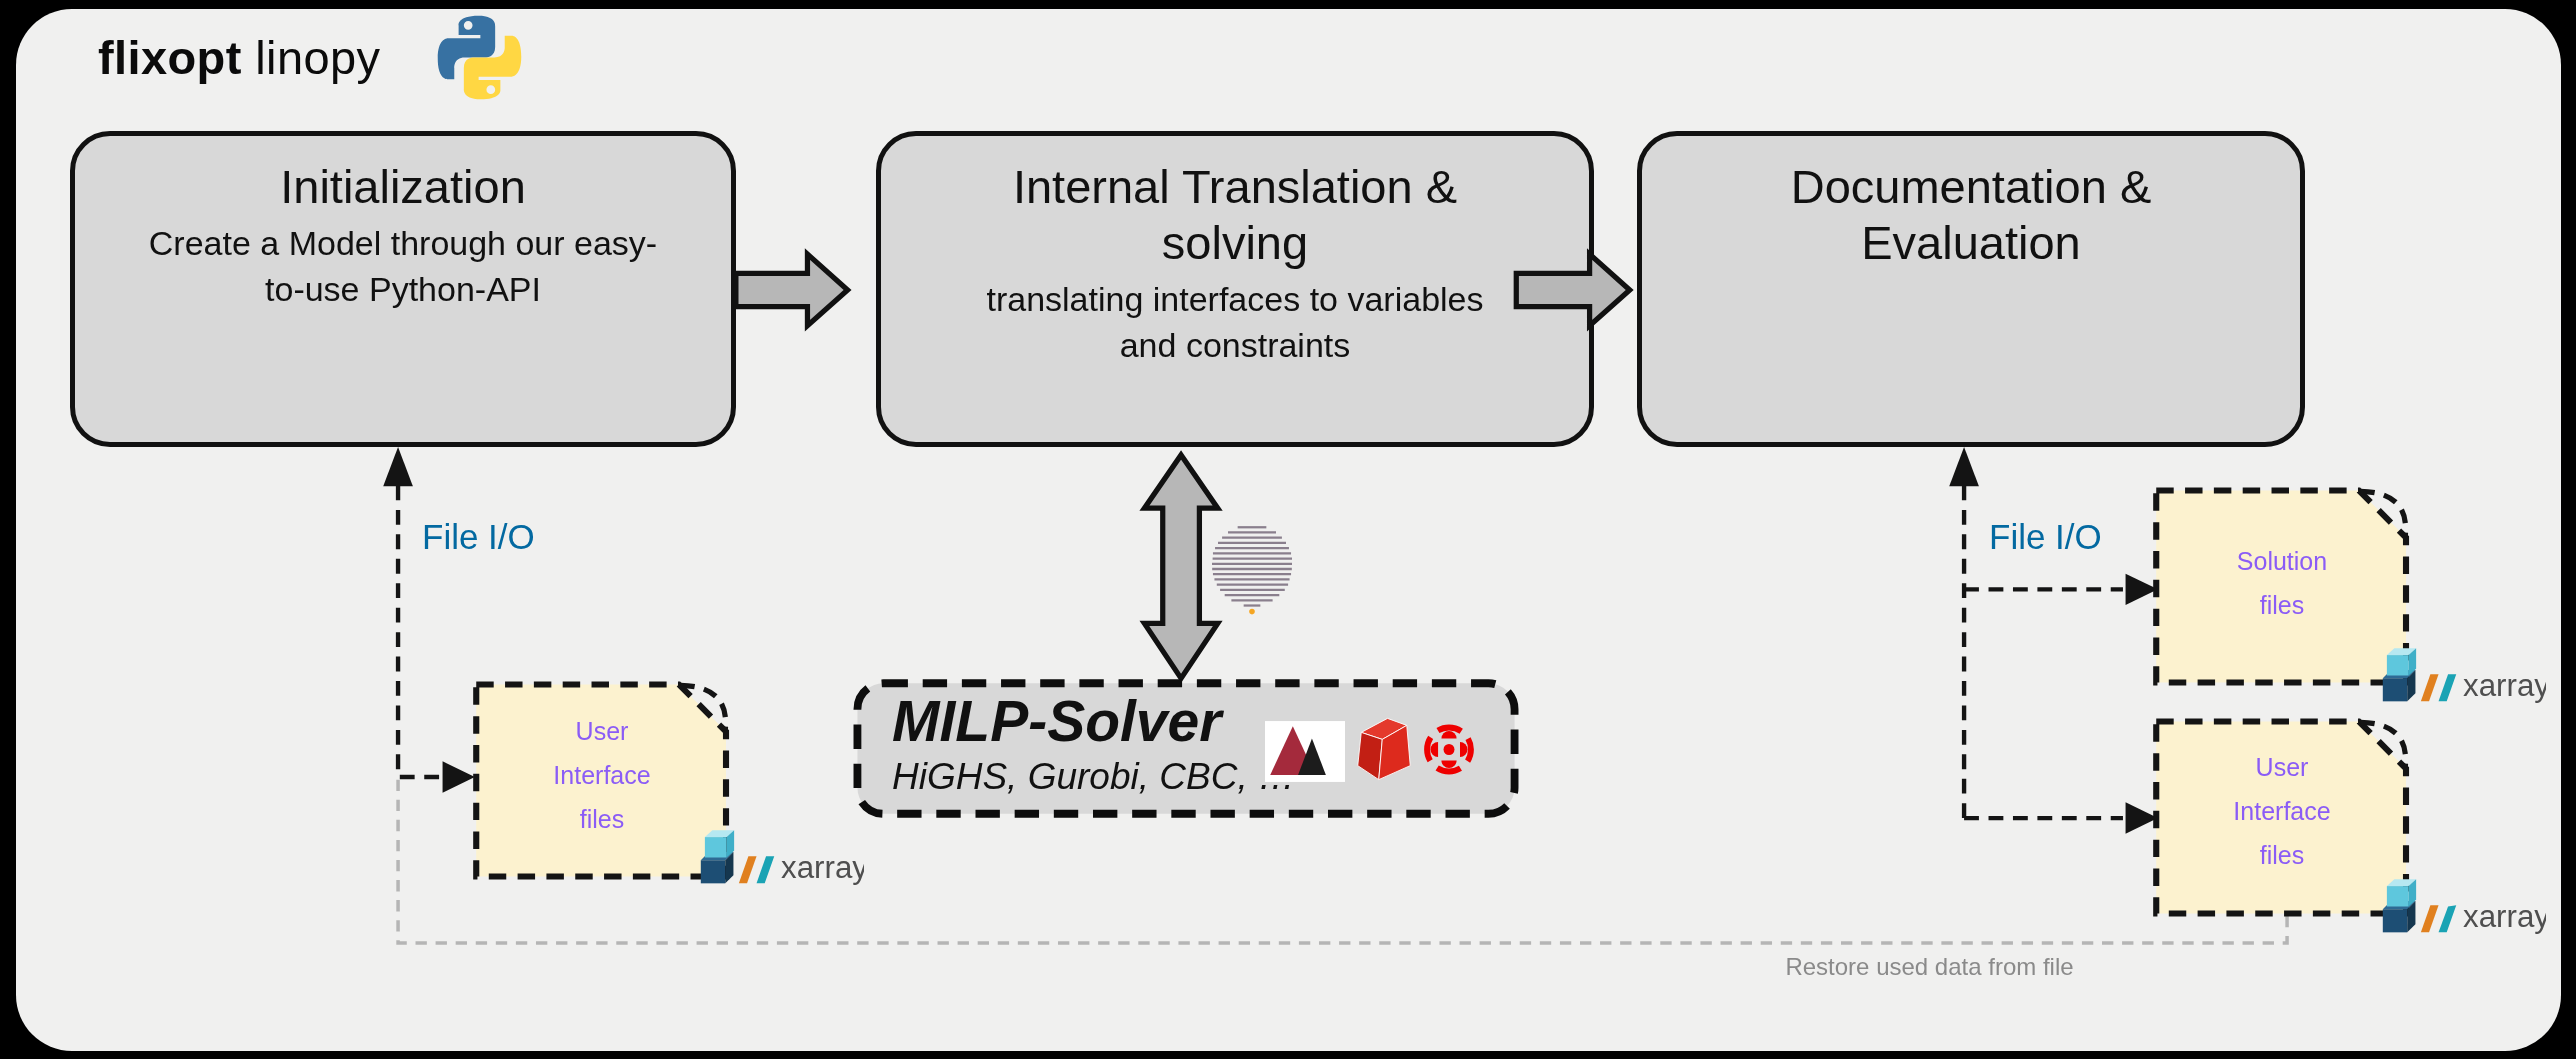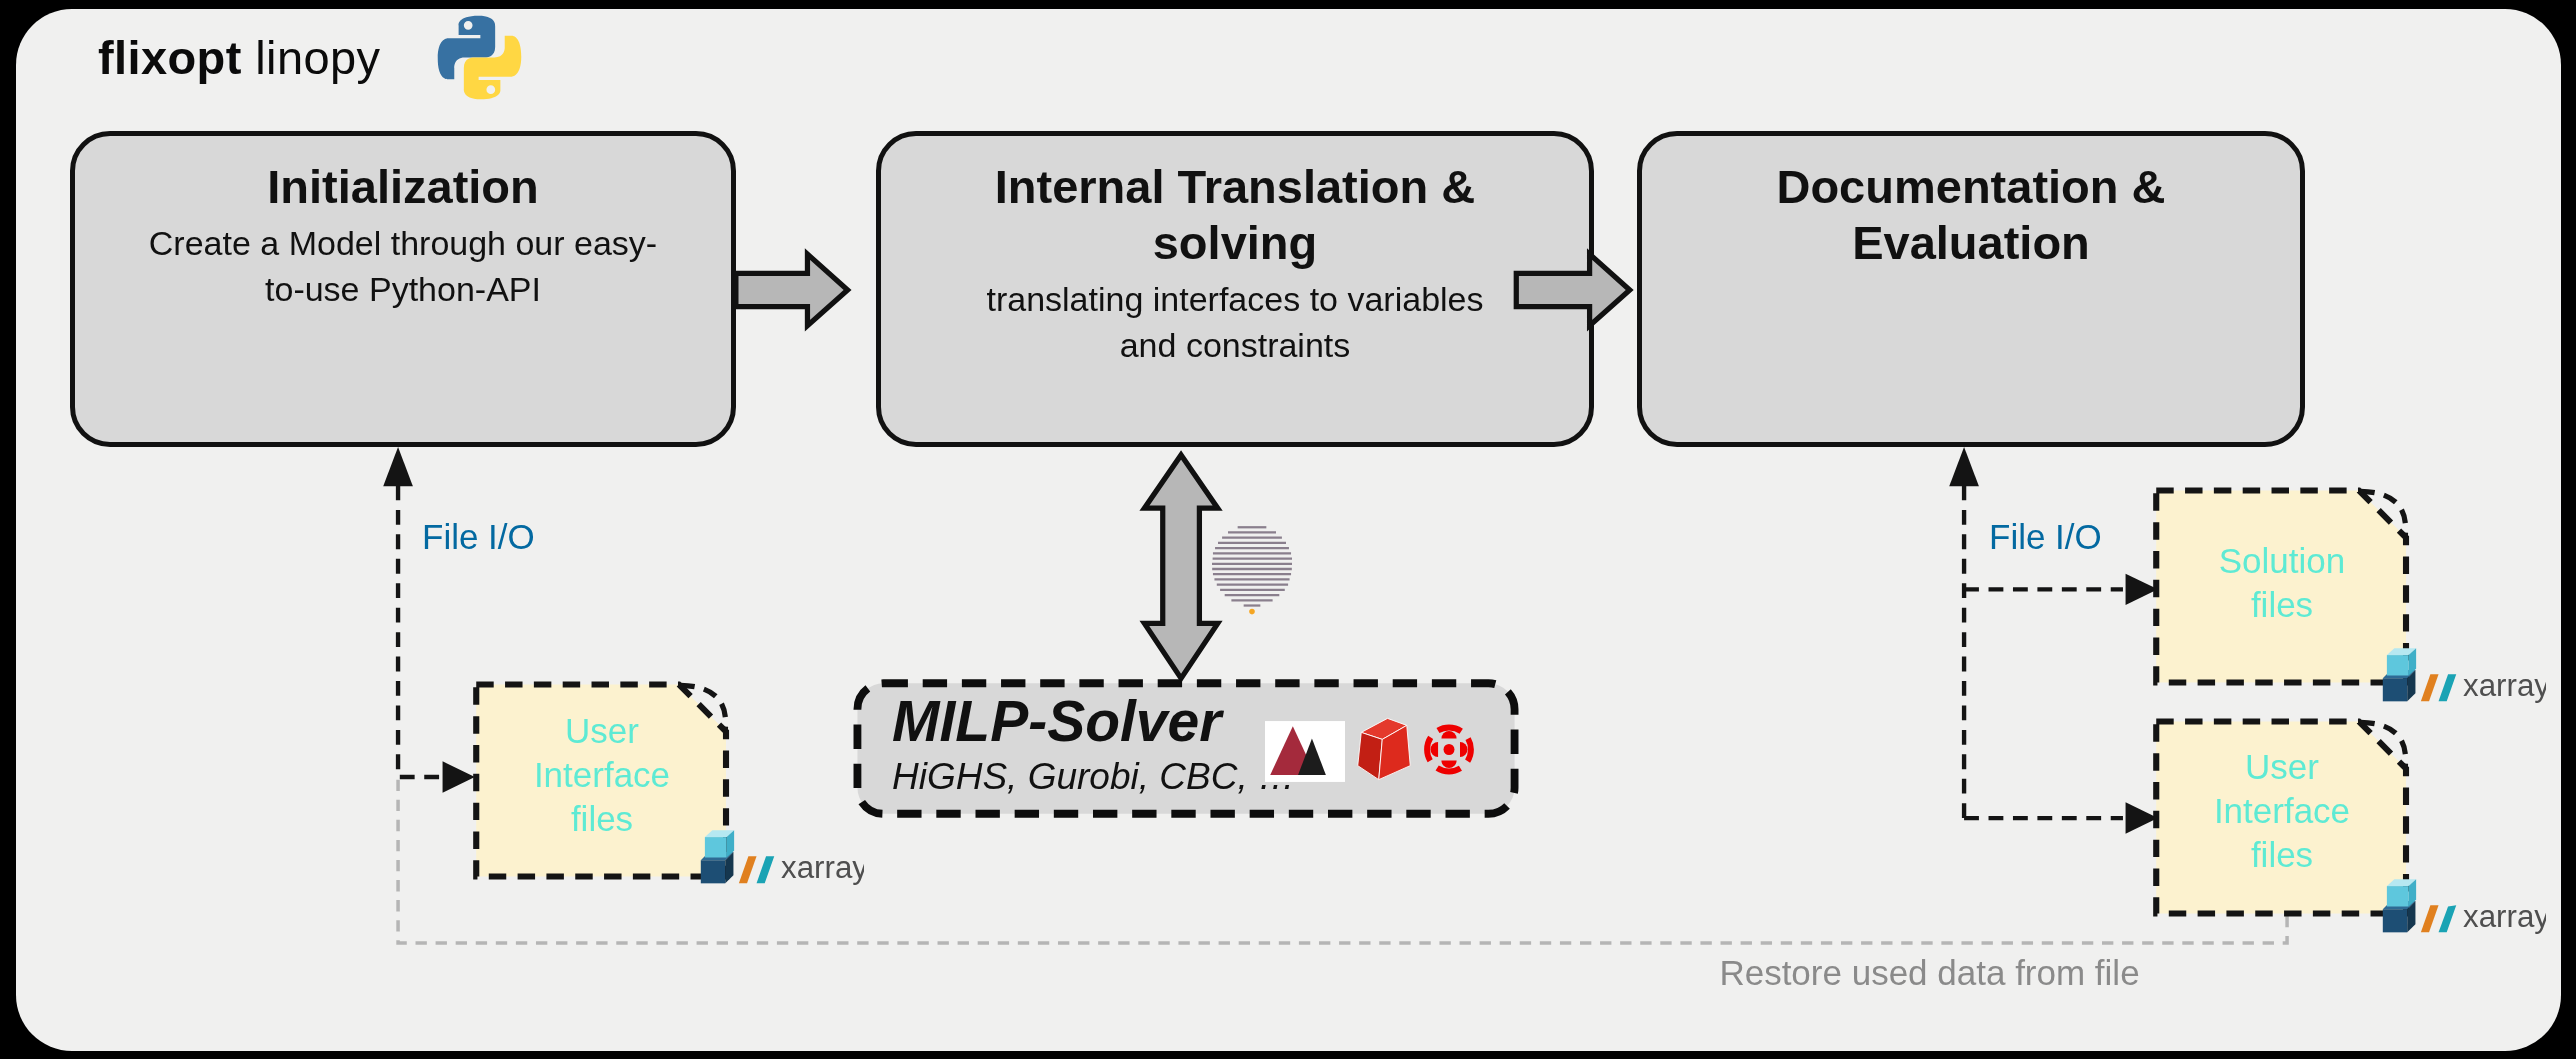--- a/index.html
+++ b/index.html
@@ -5,32 +5,32 @@
   html,body{margin:0;padding:0;background:#000;}
   .canvas{position:relative;width:2576px;height:1060px;background:#000;overflow:hidden;
           font-family:"Liberation Sans","DejaVu Sans",sans-serif;color:#111;}
   .panel{position:absolute;left:15.7px;top:8.7px;width:2545px;height:1042px;
          background:#f0f0ef;border-radius:56px;}
   .app-title{position:absolute;left:98px;top:30px;font-size:47px;color:#0b0b0b;letter-spacing:0.4px;}
   .app-title .b{font-weight:bold;}
   .logo{position:absolute;}
   .box{position:absolute;top:131px;height:316px;background:#d8d8d8;border:5.2px solid #111;
        border-radius:40px;box-sizing:border-box;text-align:center;padding-top:23px;}
-  .box-title{font-size:47px;font-weight:bold;line-height:56px;white-space:pre-line;}
+  .box-title{font-size:47px;font-weight:normal;line-height:56px;white-space:pre-line;}
   .box-body{font-size:34px;line-height:46px;white-space:pre-line;margin-top:5.2px;}
   .overlay{position:absolute;left:0;top:0;pointer-events:none;}
   .milp-title{position:absolute;left:892px;top:688px;font-size:57px;font-weight:bold;font-style:italic;}
   .milp-sub{position:absolute;left:892px;top:756px;font-size:37px;font-style:italic;}
   .linopy-text{position:absolute;left:1302px;top:526px;font-size:91px;font-weight:400;
                color:#695c6c;letter-spacing:1.7px;}
-  .file-label{position:absolute;font-size:35px;line-height:44px;text-align:center;width:210px;
-              white-space:pre-line;color:#5eead4;}
+  .file-label{position:absolute;font-size:25px;line-height:44px;text-align:center;width:210px;
+              white-space:pre-line;color:#8b5cf6;}
   .gray-label{position:absolute;font-size:35px;color:#0369a1;}
   .restore-label{position:absolute;left:1650px;top:953px;width:559px;text-align:center;
-                 font-size:35px;color:#8a8a8a;}
+                 font-size:24px;color:#8a8a8a;}
 </style>
 </head>
 <body>
 
 <div class="canvas">
   <div class="panel"></div>
 
   <div class="app-title"><span class="b">flixopt</span><span> linopy</span></div>
 
   <svg class="logo" style="left:436px;top:14px" width="87" height="87" viewBox="0 0 100 100">

